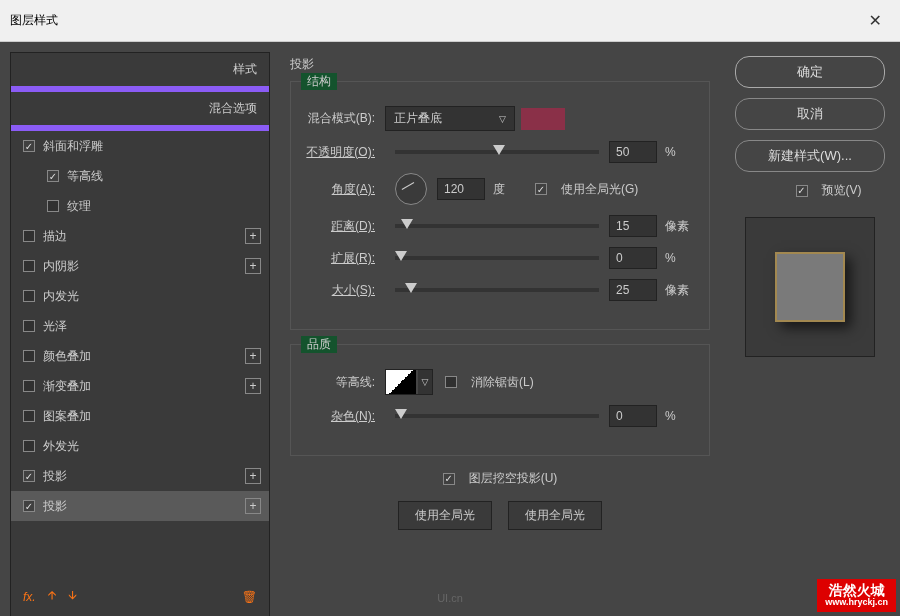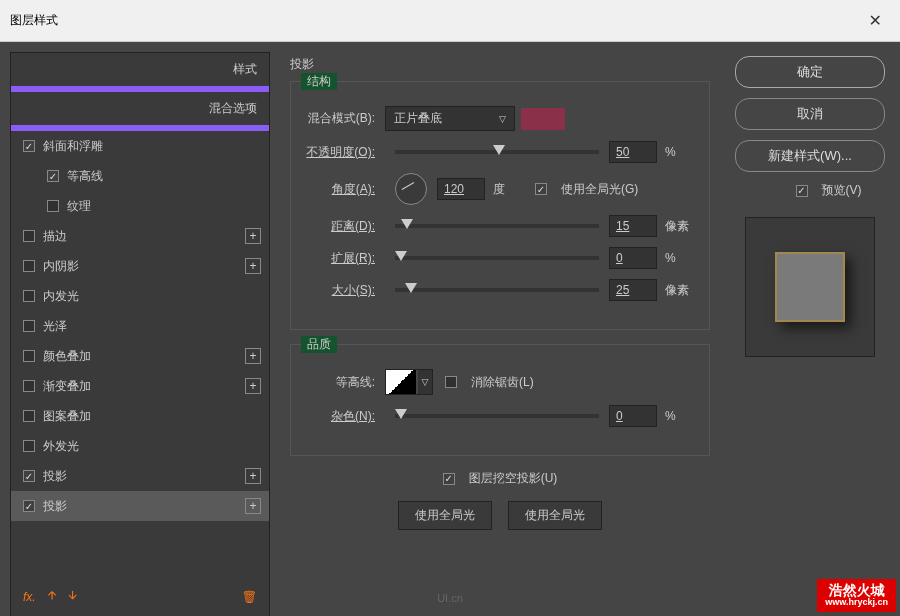--- a/index.html
+++ b/index.html
@@ -24,21 +24,21 @@
     .mid-title { padding: 4px 0 8px; }
     .fieldset { border: 1px solid #555; padding: 14px 14px 18px; margin-bottom: 14px; position: relative; }
     .fieldset-title { position: absolute; top: -9px; left: 10px; background: #14532d; padding: 0 6px; font-size: 12px; }
     .row { display: flex; align-items: center; margin: 10px 0; }
     .row-label { width: 80px; text-align: right; padding-right: 10px; }
     .dropdown { background: #333; border: 1px solid #222; padding: 3px 8px; width: 130px; display: flex; justify-content: space-between; align-items: center; }
     .chev { font-size: 9px; }
     .color-swatch { width: 44px; height: 22px; background: #8a3048; margin-left: 6px; }
     .slider { flex: 1; height: 4px; background: #333; position: relative; margin: 0 10px; }
     .slider-thumb { position: absolute; top: -5px; width: 0; height: 0; border-left: 6px solid transparent; border-right: 6px solid transparent; border-top: 10px solid #ccc; }
-    .num-input { width: 48px; background: #333; border: 1px solid #222; padding: 3px 6px; color: #ccc; text-align: left; text-decoration: underline; }
+    .num-input { width: 48px; background: #333; border: 1px solid #222; padding: 3px 6px; color: #ccc; text-align: left; }
     .unit { margin-left: 8px; width: 30px; }
     .angle-dial { width: 32px; height: 32px; border: 1px solid #888; border-radius: 50%; margin: 0 10px; position: relative; background: #3a3a3a; }
     .angle-dial::after { content: ""; position: absolute; width: 14px; height: 1px; background: #ccc; top: 8px; left: 4px; transform-origin: right; transform: rotate(-30deg); }
     .inline-check { display: flex; align-items: center; margin-left: 12px; }
     .contour-swatch { width: 30px; height: 24px; background: linear-gradient(135deg, #fff 50%, #000 50%); margin-right: 2px; }
     .contour-wrap { display: flex; border: 1px solid #222; }
     .contour-drop { width: 14px; background: #333; display: flex; align-items: center; justify-content: center; }
     .btn-row { display: flex; gap: 16px; justify-content: center; margin-top: 14px; }
     .flat-btn { background: #3a3a3a; border: 1px solid #222; padding: 5px 16px; color: #ccc; font-size: 12px; cursor: pointer; }
     .right-panel { width: 160px; display: flex; flex-direction: column; gap: 10px; align-items: center; padding-top: 4px; }

